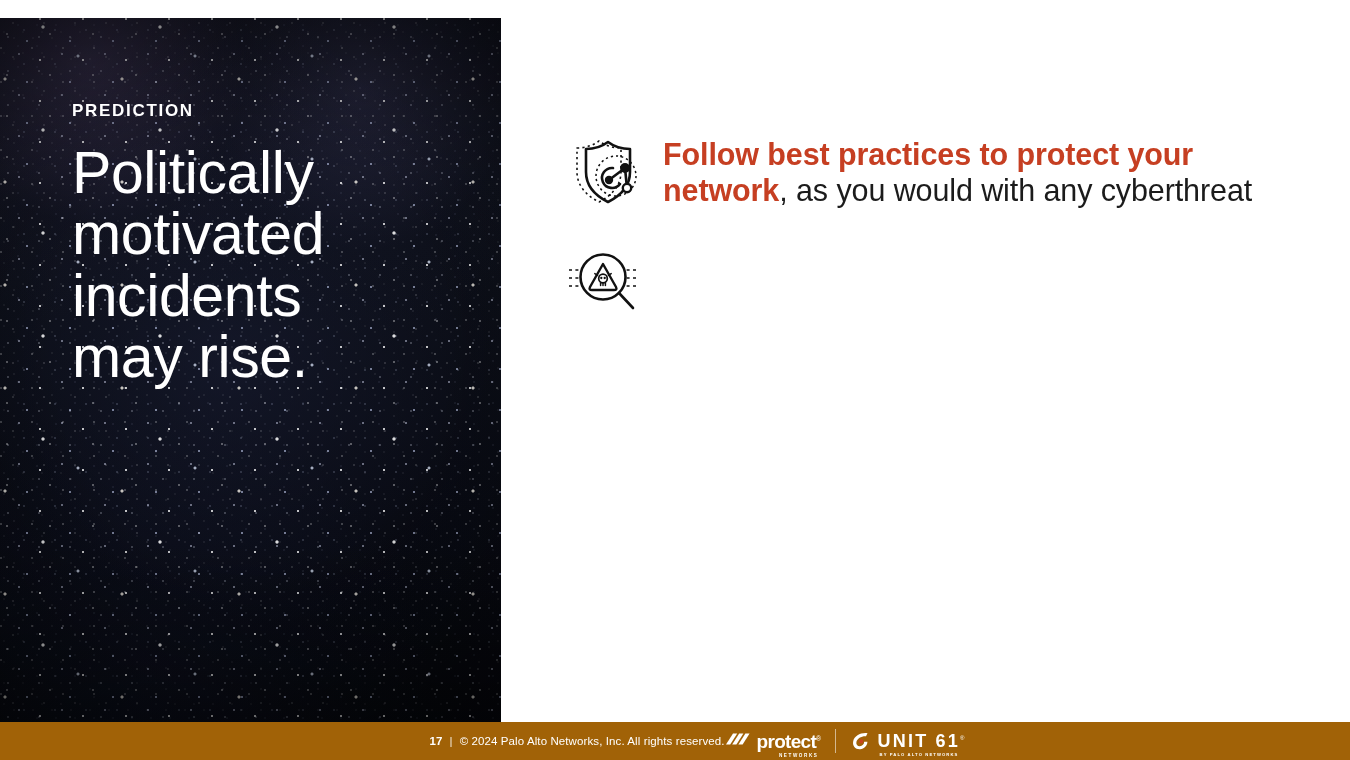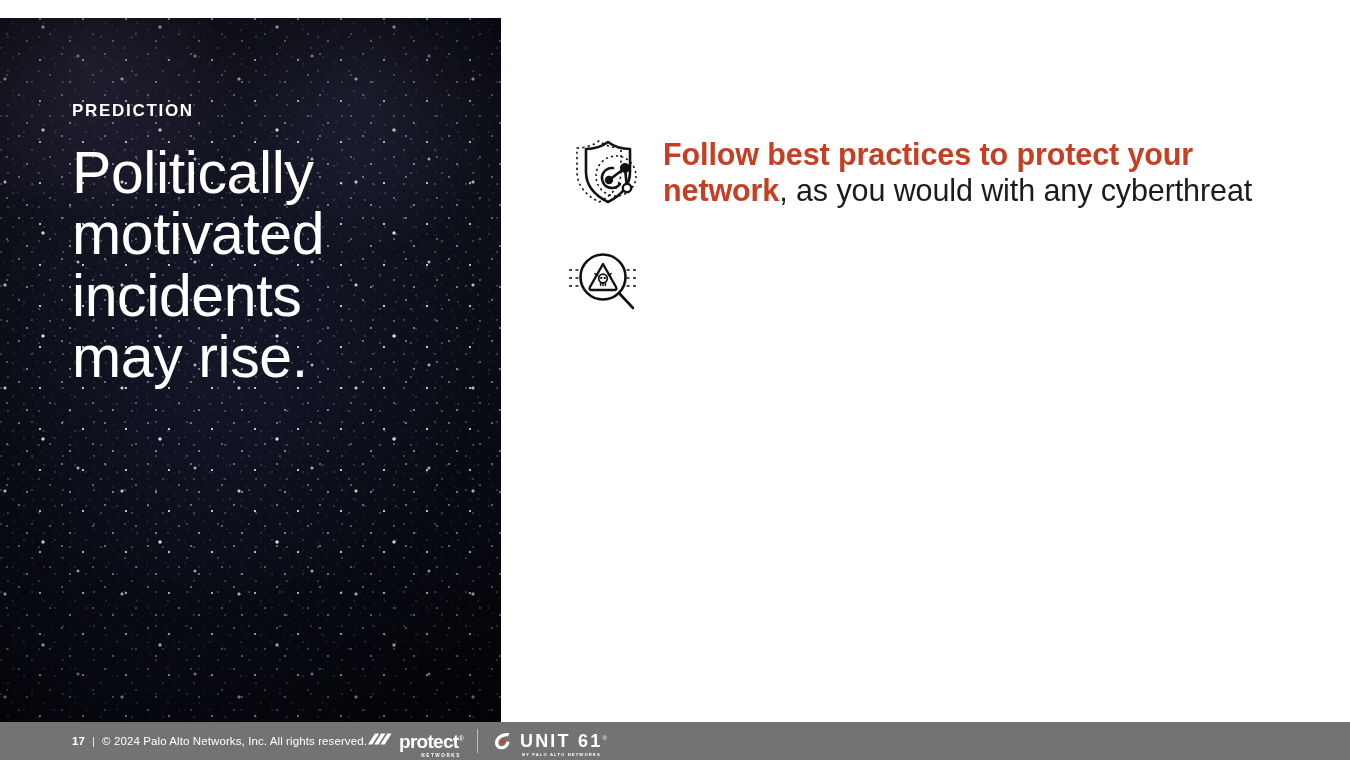--- a/index.html
+++ b/index.html
@@ -168,24 +168,24 @@
     font-weight: bold;
   }
 
   
   .footer {
     position: absolute;
     left: 0;
     top: 722px;
     width: 1350px;
     height: 38px;
-    background: #737373;
+    background: #a16207;
     display: flex;
     align-items: center;
-    justify-content: flex-start;
+    justify-content: center;
     box-sizing: border-box;
     padding: 0 16px 0 72px;
   }
   .footer-left {
     display: flex;
     align-items: baseline;
     gap: 7px;
     color: #ffffff;
     font-size: 11.5px;
     letter-spacing: 0.1px;

